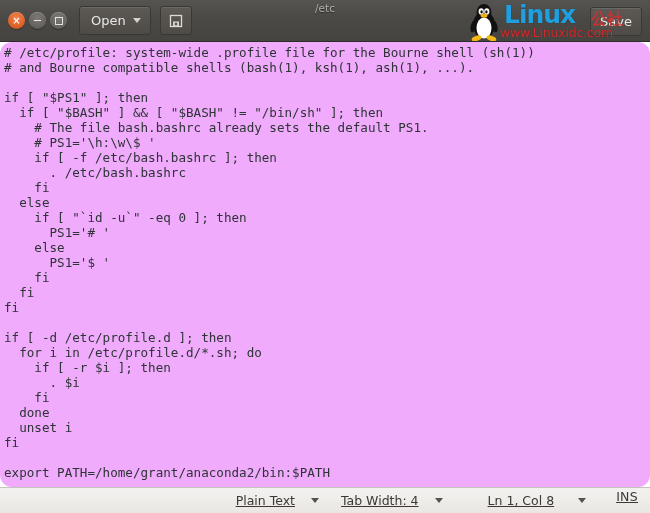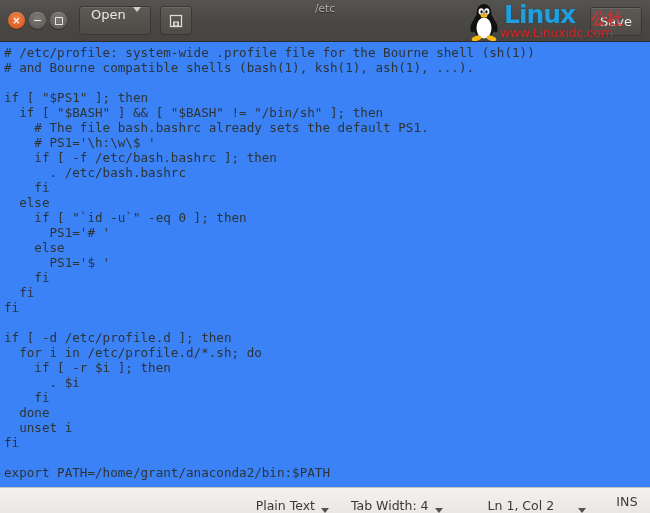--- a/index.html
+++ b/index.html
@@ -82,21 +82,21 @@
     color: rgba(255,255,255,.95);
     font-size: 10px;
     font-weight: bold;
   }
 
   .open-btn {
     margin-left: 12px;
     height: 27px;
     padding: 0 9px 0 11px;
     display: flex;
-    align-items: flex-start;
+    align-items: center;
     gap: 7px;
     background: linear-gradient(to bottom, #5d5a56 0%, #4e4b47 100%);
     border: 1px solid #3a3835;
     border-radius: 3px;
     color: #e9e7e4;
     font-size: 13px;
     box-shadow: inset 0 1px 0 rgba(255,255,255,.09);
     cursor: pointer;
     white-space: nowrap;
   }
@@ -207,22 +207,23 @@
     color: #d32b2b;
     letter-spacing: -.2px;
     line-height: 14px;
     text-shadow: 0 0 1px rgba(0,0,0,.35);
   }
 
   
   .editor {
     position: relative;
     flex: 1 1 auto;
-    background: #3b82f6;
+    background: #f0abfc;
     overflow: hidden;
+    border-radius: 12px;
   }
   .code {
     margin: 0;
     padding: 3px 0 0 4px;
     font-family: "DejaVu Sans Mono", "Liberation Mono", monospace;
     font-size: 12.6px;
     line-height: 15px;
     color: #2e3436;
     white-space: pre;
     letter-spacing: 0;
@@ -238,26 +239,27 @@
     align-items: center;
     justify-content: flex-end;
     font-size: 12.5px;
     color: #3b3835;
     box-sizing: border-box;
     padding-right: 10px;
     gap: 0;
   }
   .sb-item {
     display: flex;
-    align-items: flex-end;
-    gap: 6px;
+    align-items: center;
+    gap: 16px;
     padding: 0 11px;
     height: 100%;
     cursor: pointer;
     white-space: nowrap;
+    text-decoration: underline;
   }
   .sb-static {
     cursor: default;
   }
   .caret-dark {
     width: 0; height: 0;
     border-left: 4px solid transparent;
     border-right: 4px solid transparent;
     border-top: 5px solid #55524e;
   }
@@ -372,21 +374,21 @@
   <div class="statusbar">
     <div class="sb-item">
       <span>Plain Text</span>
       <span class="caret-dark"></span>
     </div>
     <div class="sb-item">
       <span>Tab Width: 4</span>
       <span class="caret-dark"></span>
     </div>
     <div class="sb-item sb-static sb-pos">
-      <span>Ln 1, Col 2</span>
+      <span>Ln 1, Col 8</span>
     </div>
     <div class="sb-item sb-caret-only">
       <span class="caret-dark"></span>
     </div>
     <div class="sb-item sb-static sb-ins">
       <span>INS</span>
     </div>
   </div>
 
 </div>

